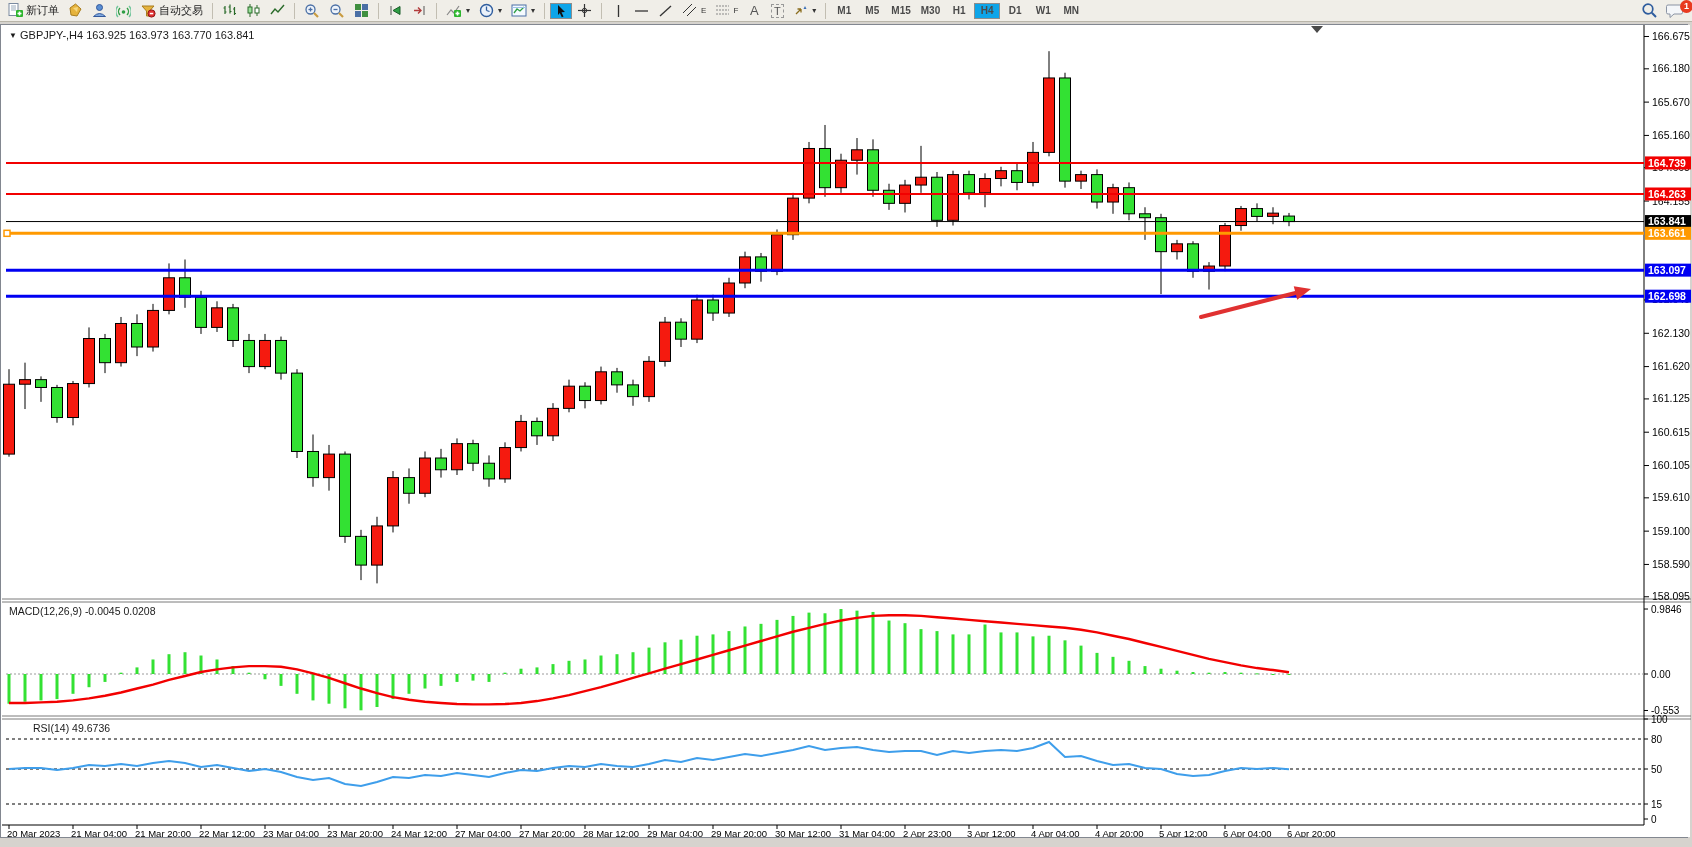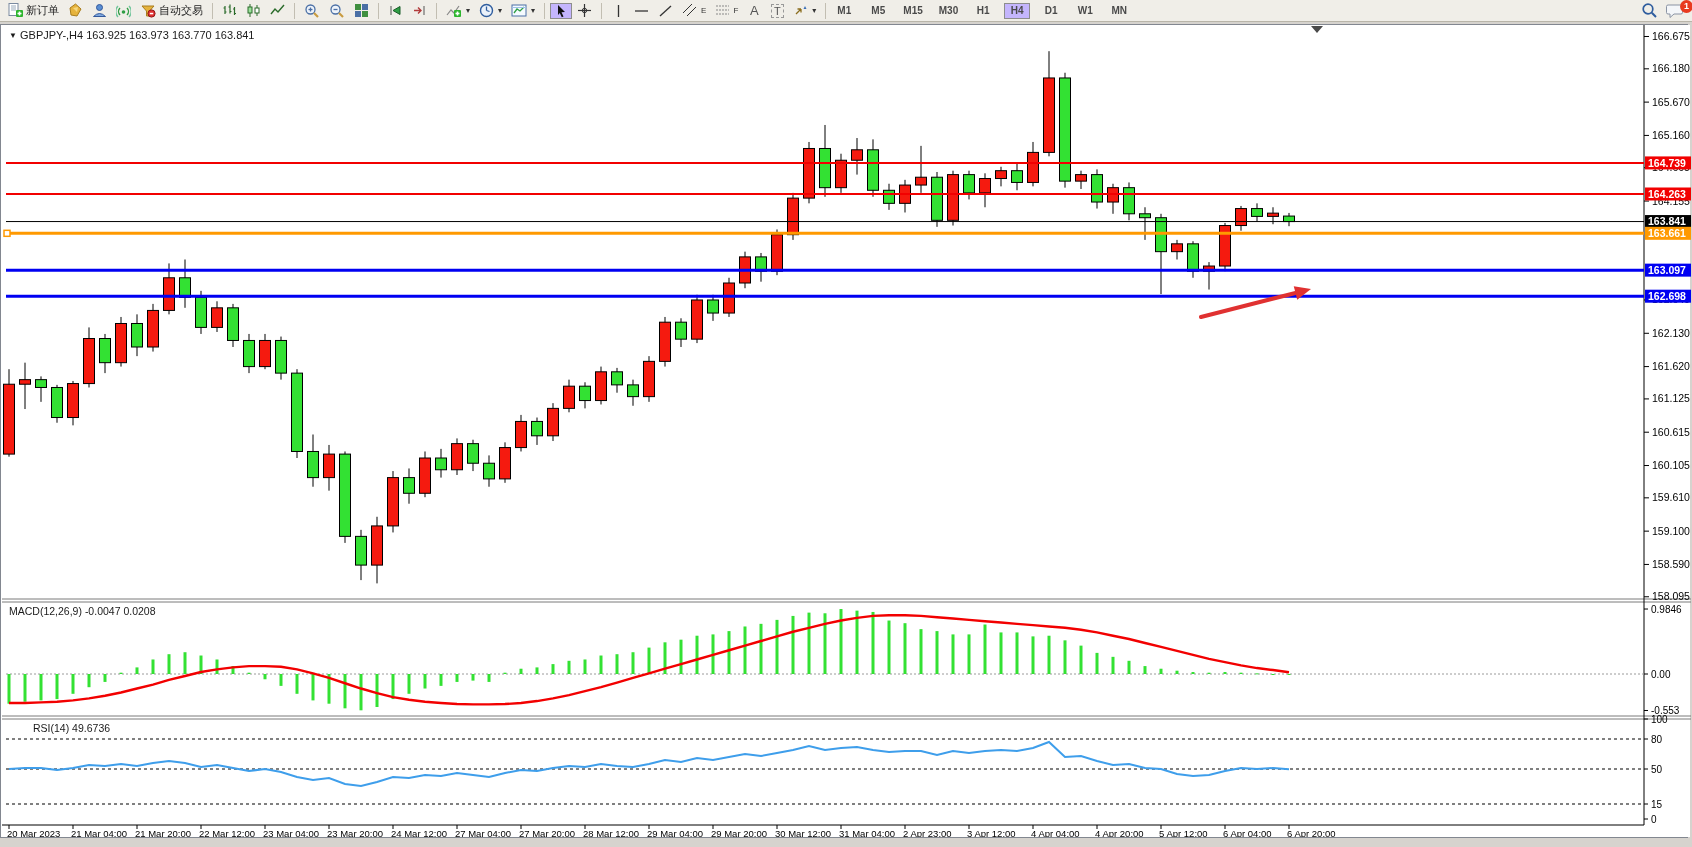--- a/index.html
+++ b/index.html
@@ -4,21 +4,21 @@
 <style>
   * { margin:0; padding:0; box-sizing:border-box; }
   html,body { width:1692px; height:847px; overflow:hidden; background:#d6d3ce;
     font-family:"Liberation Sans",sans-serif; }
   
   .toolbar { position:absolute; left:0; top:0; width:1692px; height:22px;
     background:#f0eee8; border-bottom:1px solid #b9b5a9; display:flex; align-items:center;
     padding:0 4px; gap:1px; }
   .tbtn { height:16px; min-width:22px; display:flex; align-items:center; justify-content:center;
     gap:3px; padding:0 3px; border:1px solid transparent; font-size:11px; color:#222; cursor:default; }
-  .tbtn.active { border:1px solid #8d8d8d; background:#c4b5fd; }
+  .tbtn.active { border:1px solid #8d8d8d; background:#0ea5e9; }
   .tbtn .cn { font-size:11px; }
   .sep { width:1px; height:16px; background:#c2beb2; margin:0 4px; }
   .caret { font-size:8px; color:#333; margin-left:1px; }
   .tf { font-size:10px; font-weight:bold; color:#4a4a4a; min-width:26px; }
   .right-tools { margin-left:auto; display:flex; align-items:center; }
   .chat-wrap { position:relative; }
   .badge { position:absolute; top:-4px; right:-6px; background:#e83a1f; color:#fff;
     font-size:9px; font-weight:bold; border-radius:50%; width:13px; height:13px;
     display:flex; align-items:center; justify-content:center; }
   
@@ -210,21 +210,21 @@
     <span style="font-size:11px;color:#555;border:1px dashed #999;padding:0 2px">T</span>
   </div>
   <div class="tbtn">
     <svg class="icon-svg" width="15" height="15" viewBox="0 0 15 15">
         <path d="M3 11 L8 6 M8 6 L8 9.5 M8 6 L4.5 6" stroke="#8a6d1e" stroke-width="1.3" fill="none"></path>
         <path d="M12 3 l1.5 3 h-3 Z" fill="#3b6fb5"></path>
       </svg>
     <span class="caret">▾</span>
   </div>
   <div class="sep"></div>
-  <div id="tf-group" style="display:flex;align-items:center;gap:8px">
+  <div id="tf-group" style="display:flex;align-items:center;gap:2px">
       <div class="tbtn tf">M1</div>
       <div class="tbtn tf">M5</div>
       <div class="tbtn tf">M15</div>
       <div class="tbtn tf">M30</div>
       <div class="tbtn tf">H1</div>
       <div class="tbtn tf active">H4</div>
       <div class="tbtn tf">D1</div>
       <div class="tbtn tf">W1</div>
       <div class="tbtn tf">MN</div>
     </div>
@@ -248,21 +248,21 @@
   <div class="overlay-label" id="chart-title">
     <span class="tri">▼</span>
     <span>GBPJPY-,H4</span>
     <span>163.925</span>
     <span>163.973</span>
     <span>163.770</span>
     <span>163.841</span>
   </div>
   <div class="overlay-label" id="macd-label">
     <span>MACD(12,26,9)</span>
-    <span>-0.0047</span>
+    <span>-0.0045</span>
     <span>0.0208</span>
   </div>
   <div class="overlay-label" id="rsi-label">
     <span>RSI(14)</span>
     <span>49.6736</span>
   </div>
   <svg id="chart-svg" width="1690" height="812" viewBox="0 24 1690 812" style="position:absolute;left:0;top:0">
       <rect x="1" y="24" width="1688" height="812" fill="#ffffff"></rect>
       <line x1="1" y1="598" x2="1690" y2="598" stroke="#7b7b7b" stroke-width="1"></line>
       <line x1="1" y1="601" x2="1690" y2="601" stroke="#7b7b7b" stroke-width="1"></line>

